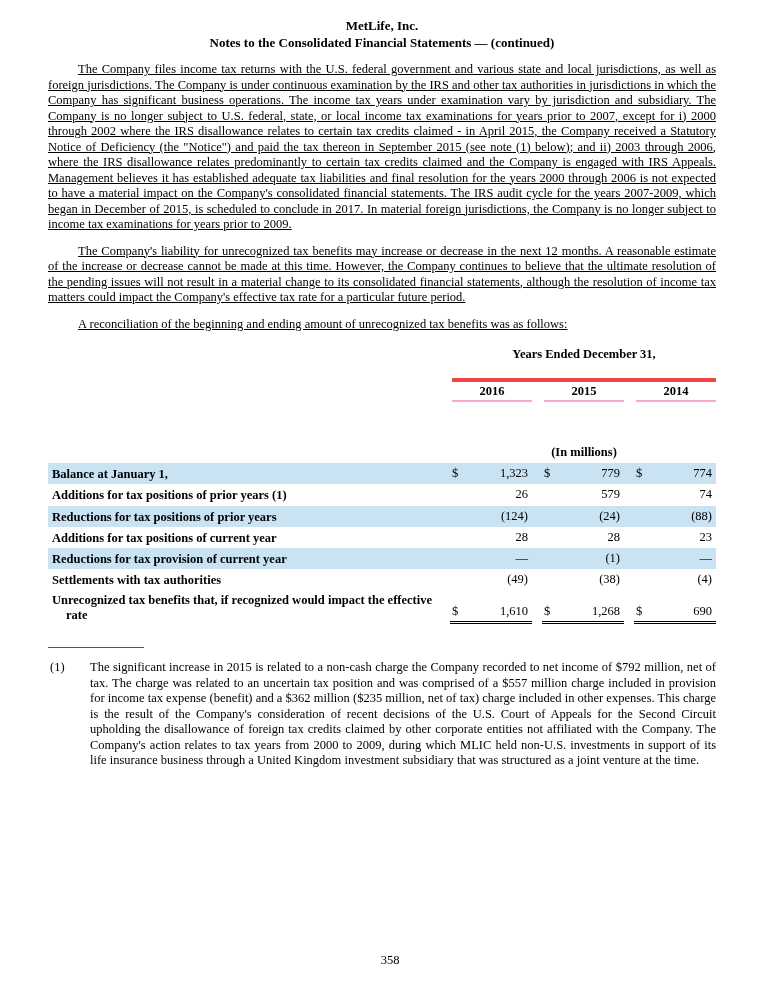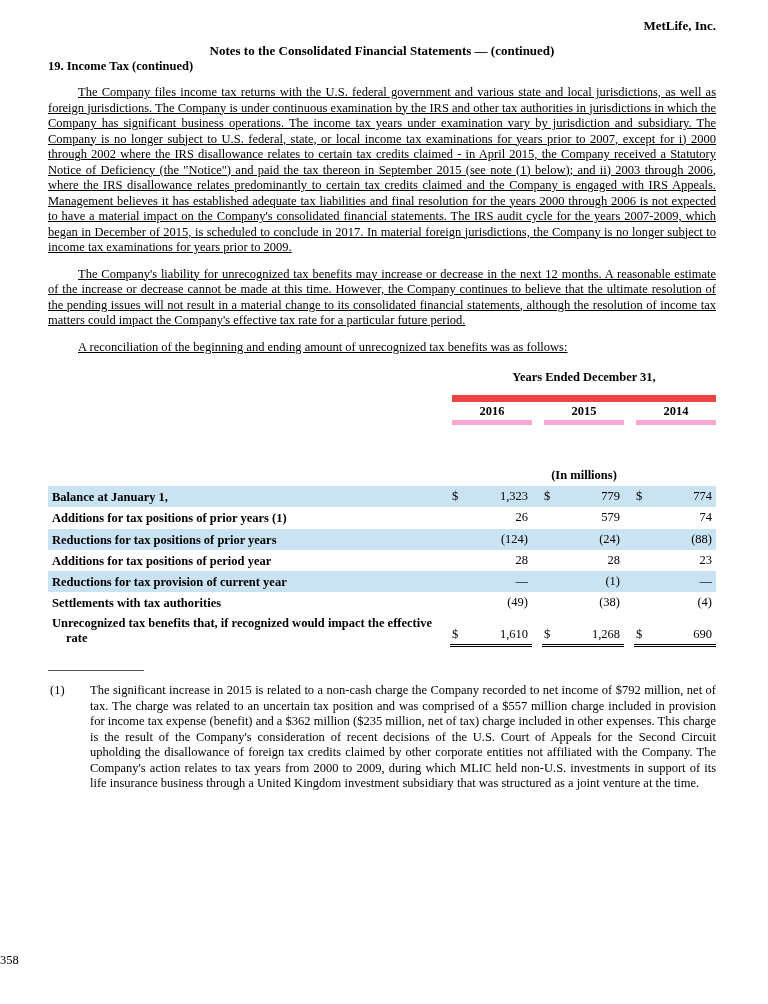--- a/index.html
+++ b/index.html
@@ -6,39 +6,39 @@
   html, body { background: #ffffff; }
   body {
     width: 768px; height: 1004px;
     position: relative; overflow: hidden;
     font-family: "Liberation Serif", serif;
     font-size: 12.5px; color: #000;
   }
   .page { padding: 18px 52px 0 48px; }
 
   .doc-header { text-align: center; font-weight: bold; font-size: 13px; }
-  .doc-title { margin-bottom: 9px; text-align: right; }
+  .doc-title { margin-bottom: 1px; }
   .doc-subtitle { }
   .section-heading { font-weight: bold; font-size: 12.5px; margin-bottom: 4px; }
 
   p.body {
     text-align: justify; text-indent: 30px;
     line-height: 1.24; margin-top: 11px; text-decoration: underline;
   }
 
   
   .table-wrap { margin-top: 15px; }
   table.fin { width: 100%; border-collapse: collapse; table-layout: fixed; }
   col.c-label { width: 392px; }
   col.c-num   { width: 92px; }
   table.fin td { vertical-align: bottom; font-size: 12.5px; }
 
   td.span-head, td.year, td.units { text-align: center; font-weight: bold; padding-left: 12px; }
-  td.span-head .inner { border-bottom: 7px solid #ef4444; padding-bottom: 10px; }
-  td.year .inner { border-bottom: 5px solid #f9a8d4; padding: 2px 0 1px; }
+  td.span-head .inner { border-bottom: 4px solid #ef4444; padding-bottom: 16px; }
+  td.year .inner { border-bottom: 2px solid #f9a8d4; padding: 2px 0 1px; }
   td.units .inner { padding: 2px 0 3px; margin-top: 41px; }
 
   tr.data td.lbl { padding: 2px 2px 2px 4px; line-height: 1.22; font-weight: bold; }
   tr.data td.lbl.hang { padding-left: 18px; text-indent: -14px; }
   tr.data td.num { padding: 1px 0 1px 10px; }
   .cellbox {
     display: flex; justify-content: space-between; align-items: baseline;
     padding: 2px 4px 2px 2px; line-height: 1.22;
   }
   tr.hl { background: var(--hl, #c9e3f3); }
@@ -47,35 +47,34 @@
 
   
   .fn-divider { border-top: 1px solid #555; width: 96px; margin: 22px 0 12px; }
   .footnote { display: flex; line-height: 1.24; }
   .fn-marker { width: 42px; flex: none; padding-left: 2px; }
   .fn-text { flex: 1; text-align: justify; }
 
   .closing { margin-top: 13px; }
 
   .page-number {
-    position: absolute; left: 0; right: 0; bottom: 36px;
-    text-align: left; font-size: 12.5px;
+    position: absolute; left: 12px; right: 0; bottom: 36px;
+    text-align: center; font-size: 12.5px;
   }
 </style>
 </head>
 <body>
 
 <div class="page">
 
   <div class="doc-header">
     <div class="doc-title">MetLife, Inc.</div>
     <div class="doc-subtitle">Notes to the Consolidated Financial Statements — (continued)</div>
   </div>
 
-  <div class="section-heading">19. Income Tax (continued)</div>
 
   <p class="body">The Company files income tax returns with the U.S. federal government and various state and local jurisdictions, as well as foreign jurisdictions. The Company is under continuous examination by the IRS and other tax authorities in jurisdictions in which the Company has significant business operations. The income tax years under examination vary by jurisdiction and subsidiary. The Company is no longer subject to U.S. federal, state, or local income tax examinations for years prior to 2007, except for i) 2000 through 2002 where the IRS disallowance relates to certain tax credits claimed - in April 2015, the Company received a Statutory Notice of Deficiency (the "Notice") and paid the tax thereon in September 2015 (see note (1) below); and ii) 2003 through 2006, where the IRS disallowance relates predominantly to certain tax credits claimed and the Company is engaged with IRS Appeals. Management believes it has established adequate tax liabilities and final resolution for the years 2000 through 2006 is not expected to have a material impact on the Company's consolidated financial statements. The IRS audit cycle for the years 2007-2009, which began in December of 2015, is scheduled to conclude in 2017. In material foreign jurisdictions, the Company is no longer subject to income tax examinations for years prior to 2009.</p>
   <p class="body">The Company's liability for unrecognized tax benefits may increase or decrease in the next 12 months. A reasonable estimate of the increase or decrease cannot be made at this time. However, the Company continues to believe that the ultimate resolution of the pending issues will not result in a material change to its consolidated financial statements, although the resolution of income tax matters could impact the Company's effective tax rate for a particular future period.</p>
   <p class="body">A reconciliation of the beginning and ending amount of unrecognized tax benefits was as follows:</p>
 
   <div class="table-wrap">
     <table class="fin">
       <colgroup>
         <col class="c-label">
           <col class="c-num">
@@ -165,21 +164,21 @@
               </div>
             </td>
           <td class="num">
               <div class="cellbox">
                 <span class="cur"></span>
                 <span class="val">(88)</span>
               </div>
             </td>
         </tr>
         <tr class="data">
-          <td class="lbl">Additions for tax positions of period year</td>
+          <td class="lbl">Additions for tax positions of current year</td>
           <td class="num">
               <div class="cellbox">
                 <span class="cur"></span>
                 <span class="val">28</span>
               </div>
             </td>
           <td class="num">
               <div class="cellbox">
                 <span class="cur"></span>
                 <span class="val">28</span>

